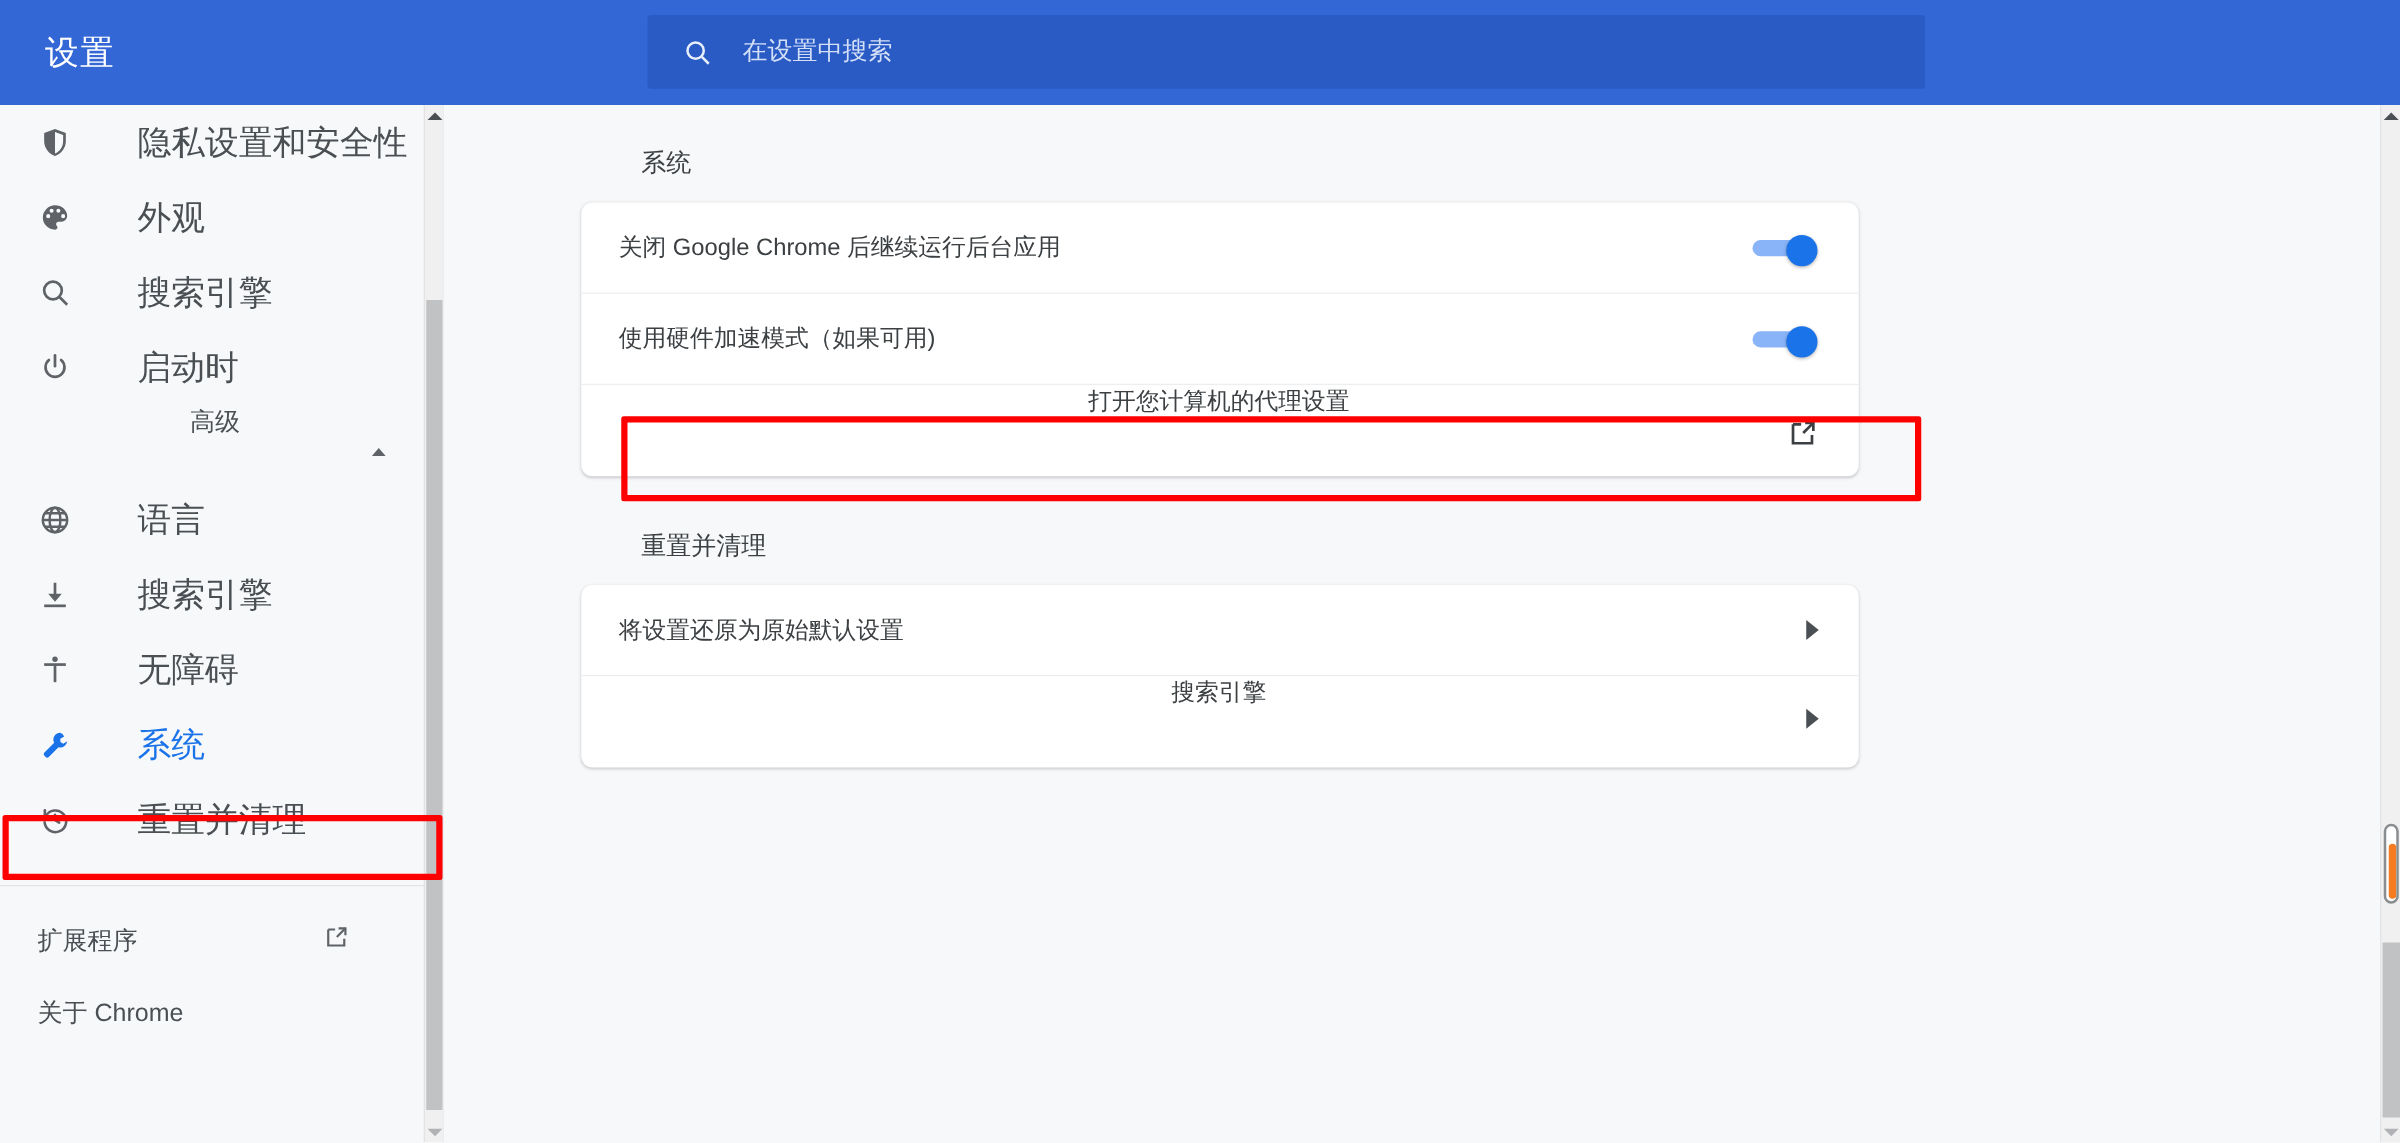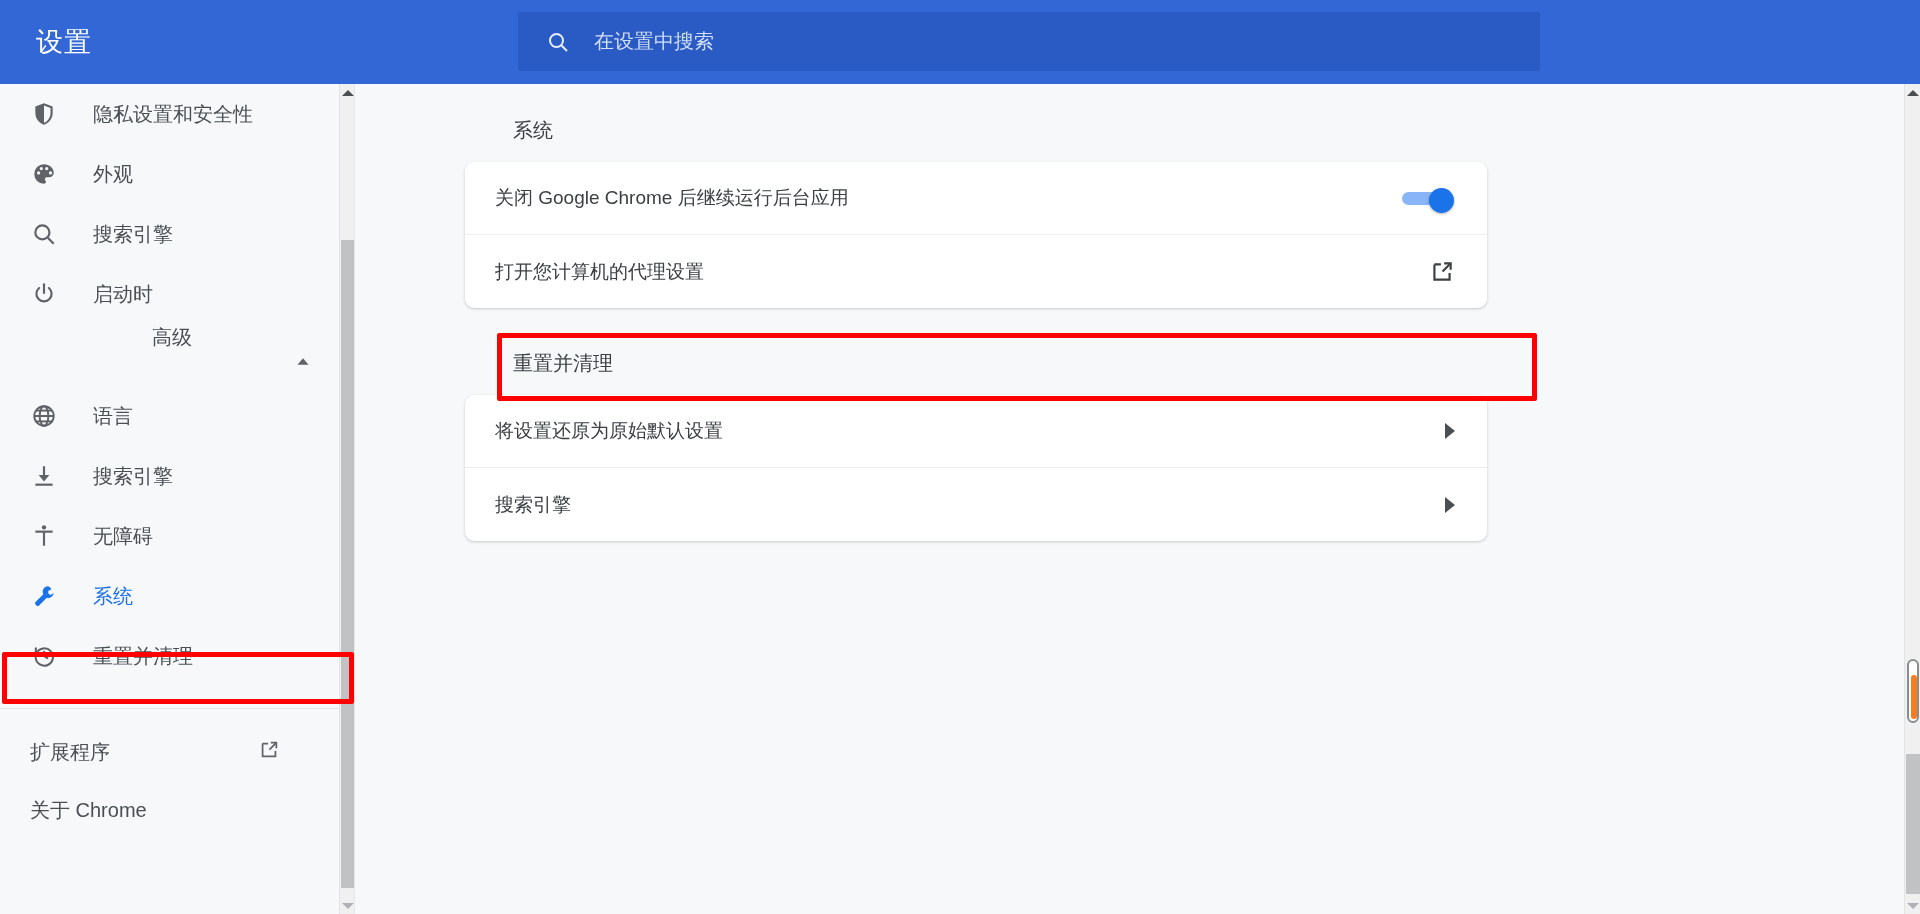--- a/index.html
+++ b/index.html
@@ -64,22 +64,22 @@
     padding-left: 30px;
     cursor: pointer;
   }
   .nav-icon {
     width: 28px; height: 28px;
     flex: 0 0 auto;
     display: flex; align-items: center; justify-content: center;
     color: #5f6368;
   }
   .nav-label {
-    margin-left: 35px;
-    font-size: 20px;
+    margin-left: 52px;
+    font-size: 27px;
     color: #4a4f54;
     white-space: nowrap;
   }
   .nav-item.selected .nav-label { color: #1a73e8; }
   .nav-item.selected .nav-icon { color: #1a73e8; }
 
   .section-head {
     display: flex; align-items: center;
     height: 62px;
     padding-left: 30px;
@@ -171,21 +171,21 @@
     box-shadow: 0 1px 2px rgba(60,64,67,0.18), 0 1px 3px 1px rgba(60,64,67,0.06);
   }
   .row {
     position: relative;
     display: flex; align-items: center;
     height: 73px;
     padding: 0 32px 0 30px;
     border-bottom: 1px solid #eceef0;
     cursor: pointer;
   }
-  .row:last-child { border-bottom: none; }
+  .row:last-child { border-bottom: none; flex-direction: column; }
   .row-label { font-size: 19px; color: #3c4043; white-space: nowrap; }
   .row-ctrl { margin-left: auto; display: flex; align-items: center; }
 
   
   .toggle {
     position: relative; width: 53px; height: 20px;
     cursor: pointer;
   }
   .toggle .track {
     position: absolute; top: 4px; left: 0;
@@ -380,20 +380,29 @@
       <div class="row">
         <span class="row-label">关闭 Google Chrome 后继续运行后台应用</span>
         <span class="row-ctrl">
           <span class="toggle">
             <span class="track"></span>
             <span class="knob"></span>
           </span>
         </span>
       </div>
 
+      <div class="row">
+        <span class="row-label">使用硬件加速模式（如果可用)</span>
+        <span class="row-ctrl">
+          <span class="toggle">
+            <span class="track"></span>
+            <span class="knob"></span>
+          </span>
+        </span>
+      </div>
 
       <div class="row">
         <span class="row-label">打开您计算机的代理设置</span>
         <span class="row-ctrl">
           <span class="ext-icon">
             <svg width="26" height="26" viewBox="0 0 24 24" fill="none" stroke="#3c4043" stroke-width="2">
               <path d="M5 5h6M5 5v14h14v-6"></path>
               <path d="M14 4h6v6"></path>
               <line x1="20" y1="4" x2="12.5" y2="11.5"></line>
             </svg>

